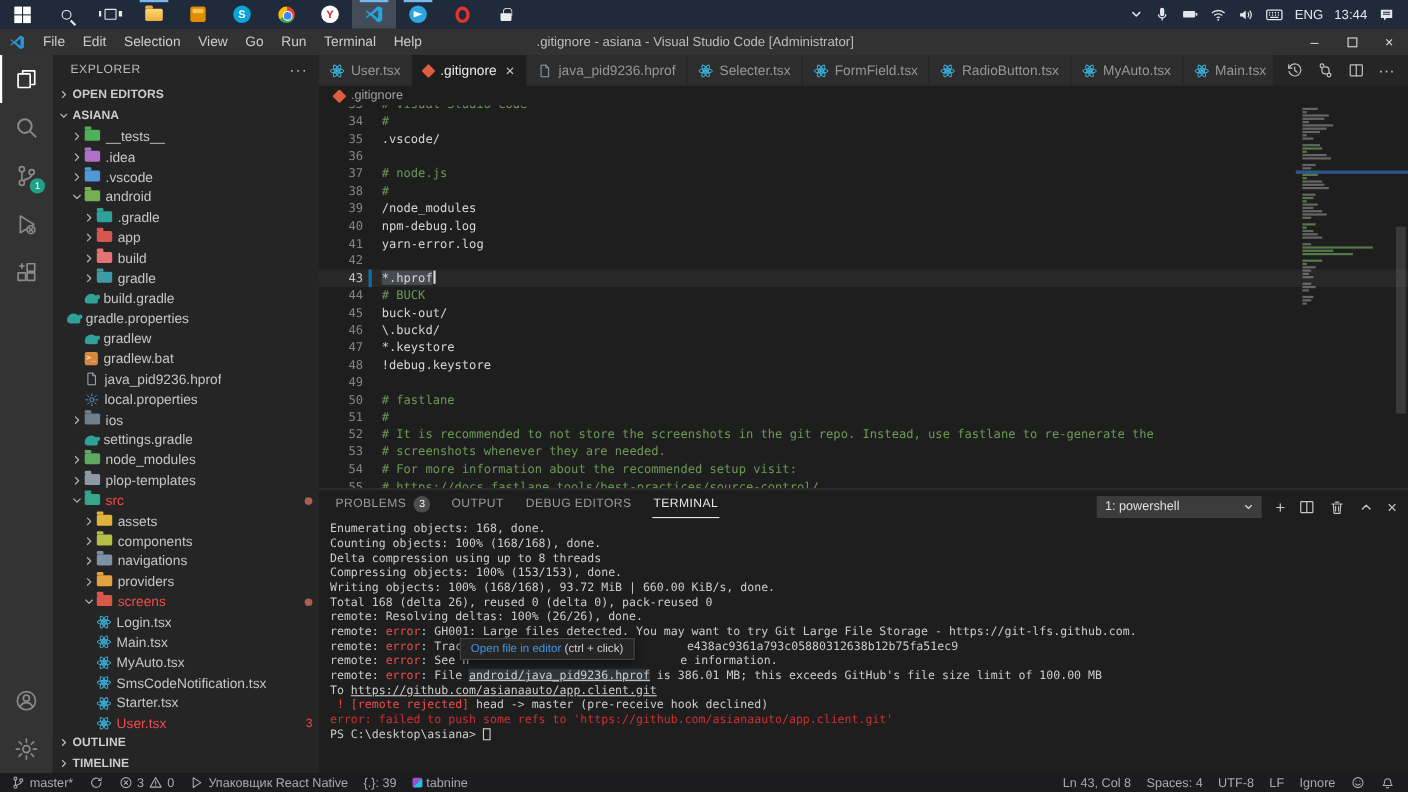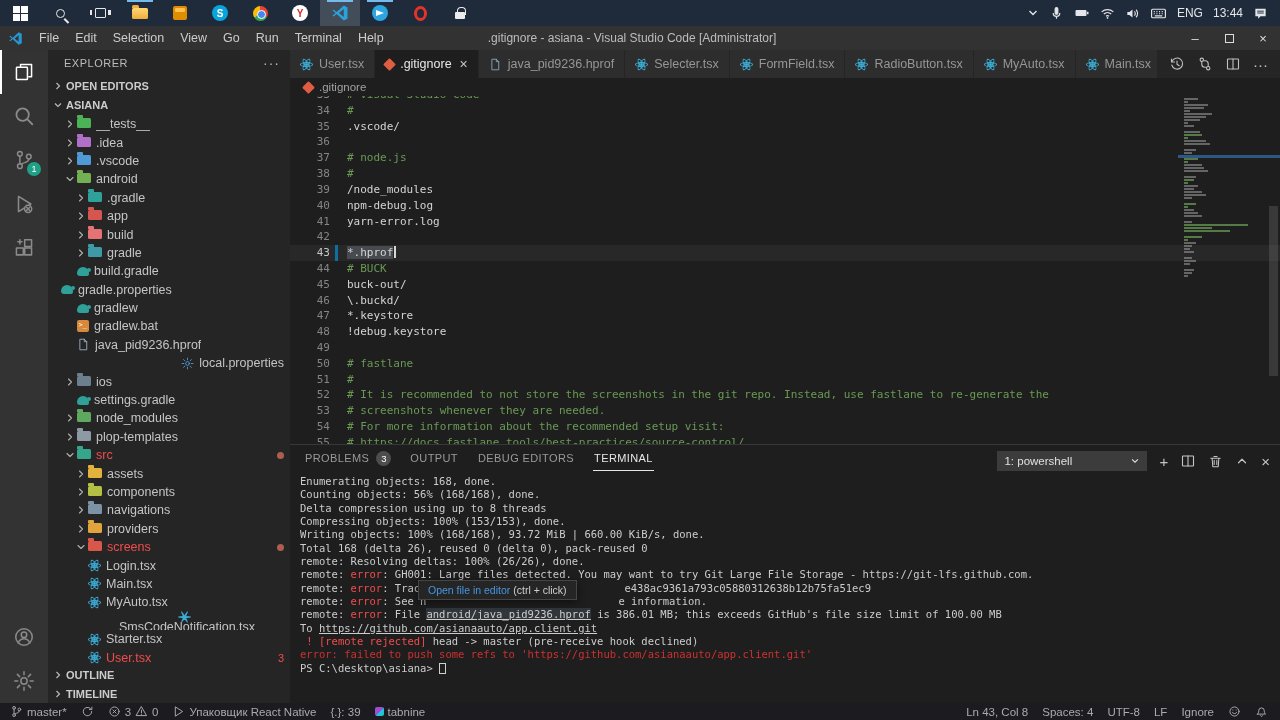--- a/index.html
+++ b/index.html
@@ -447,21 +447,21 @@
       <div class="trow" style="padding-left: 26px;">
         <span class="twisty f"></span>
         <span class="ficon" style="color:#9ab2c0">
           <svg width="13" height="13" viewBox="0 0 16 16" fill="none" stroke="currentColor" stroke-width="1.1" stroke-linecap="round" stroke-linejoin="round">
             <path d="M4 1.5h5l3 3v10H4z"></path>
             <path d="M9 1.5v3h3"></path>
           </svg>
         </span>
         <span class="tlabel">java_pid9236.hprof</span>
       </div>
-      <div class="trow" style="padding-left: 26px; justify-content: flex-end;">
+      <div class="trow" style="padding-left: 26px;">
         <span class="twisty f"></span>
         <span class="ficon" style="color:#4f9ad6">
           <svg width="13" height="13" viewBox="0 0 16 16" fill="none" stroke="currentColor" stroke-width="1.1" stroke-linecap="round" stroke-linejoin="round">
             <circle cx="8" cy="8" r="2.3"></circle>
             <path d="M8 1.3v2.2M8 12.5v2.2M1.3 8h2.2M12.5 8h2.2M3.2 3.2l1.6 1.6M11.2 11.2l1.6 1.6M12.8 3.2l-1.6 1.6M4.8 11.2l-1.6 1.6"></path>
           </svg>
         </span>
         <span class="tlabel">local.properties</span>
       </div>
       <div class="trow" style="padding-left: 15px;">
@@ -569,21 +569,21 @@
         <span class="tlabel">Main.tsx</span>
       </div>
       <div class="trow" style="padding-left: 37px;">
         <span class="twisty f"></span>
         <span class="atom" style="color:#3badd6">
           <i></i>
           <b></b>
         </span>
         <span class="tlabel">MyAuto.tsx</span>
       </div>
-      <div class="trow" style="padding-left: 37px; flex-direction: column;">
+      <div class="trow" style="padding-left: 37px;">
         <span class="twisty f"></span>
         <span class="atom" style="color:#3badd6">
           <i></i>
           <b></b>
         </span>
         <span class="tlabel">SmsCodeNotification.tsx</span>
       </div>
       <div class="trow" style="padding-left: 37px;">
         <span class="twisty f"></span>
         <span class="atom" style="color:#3badd6">
@@ -841,21 +841,21 @@
             <svg width="14" height="14" viewBox="0 0 16 16" fill="none" stroke="currentColor" stroke-width="1.4" stroke-linecap="round" stroke-linejoin="round">
               <path d="M4 10l4-4 4 4"></path>
             </svg>
           </span>
         <span class="picon">×</span>
       </div>
     </div>
     <div id="terminal">
       <div id="termlines">
           <div class="tline"><span>Enumerating objects: 168, done.</span></div>
-          <div class="tline"><span>Counting objects: 56% (168/168), done.</span></div>
+          <div class="tline"><span>Counting objects: 100% (168/168), done.</span></div>
           <div class="tline"><span>Delta compression using up to 8 threads</span></div>
           <div class="tline"><span>Compressing objects: 100% (153/153), done.</span></div>
           <div class="tline"><span>Writing objects: 100% (168/168), 93.72 MiB | 660.00 KiB/s, done.</span></div>
           <div class="tline"><span>Total 168 (delta 26), reused 0 (delta 0), pack-reused 0</span></div>
           <div class="tline"><span>remote: Resolving deltas: 100% (26/26), done.</span></div>
           <div class="tline"><span>remote: </span><span class="seg-red">error</span><span>: GH001: Large files detected. You may want to try Git Large File Storage - https://git-lfs.github.com.</span></div>
           <div class="tline"><span>remote: </span><span class="seg-red">error</span><span>: Trace</span><span style="margin-left: 198px;">e438ac9361a793c05880312638b12b75fa51ec9</span></div>
           <div class="tline"><span>remote: </span><span class="seg-red">error</span><span>: See h</span><span style="margin-left: 192px;">e information.</span></div>
           <div class="tline"><span>remote: </span><span class="seg-red">error</span><span>: File </span><span class="seg-filelink">android/java_pid9236.hprof</span><span> is 386.01 MB; this exceeds GitHub's file size limit of 100.00 MB</span></div>
           <div class="tline"><span>To </span><span class="seg-underline">https://github.com/asianaauto/app.client.git</span></div>

